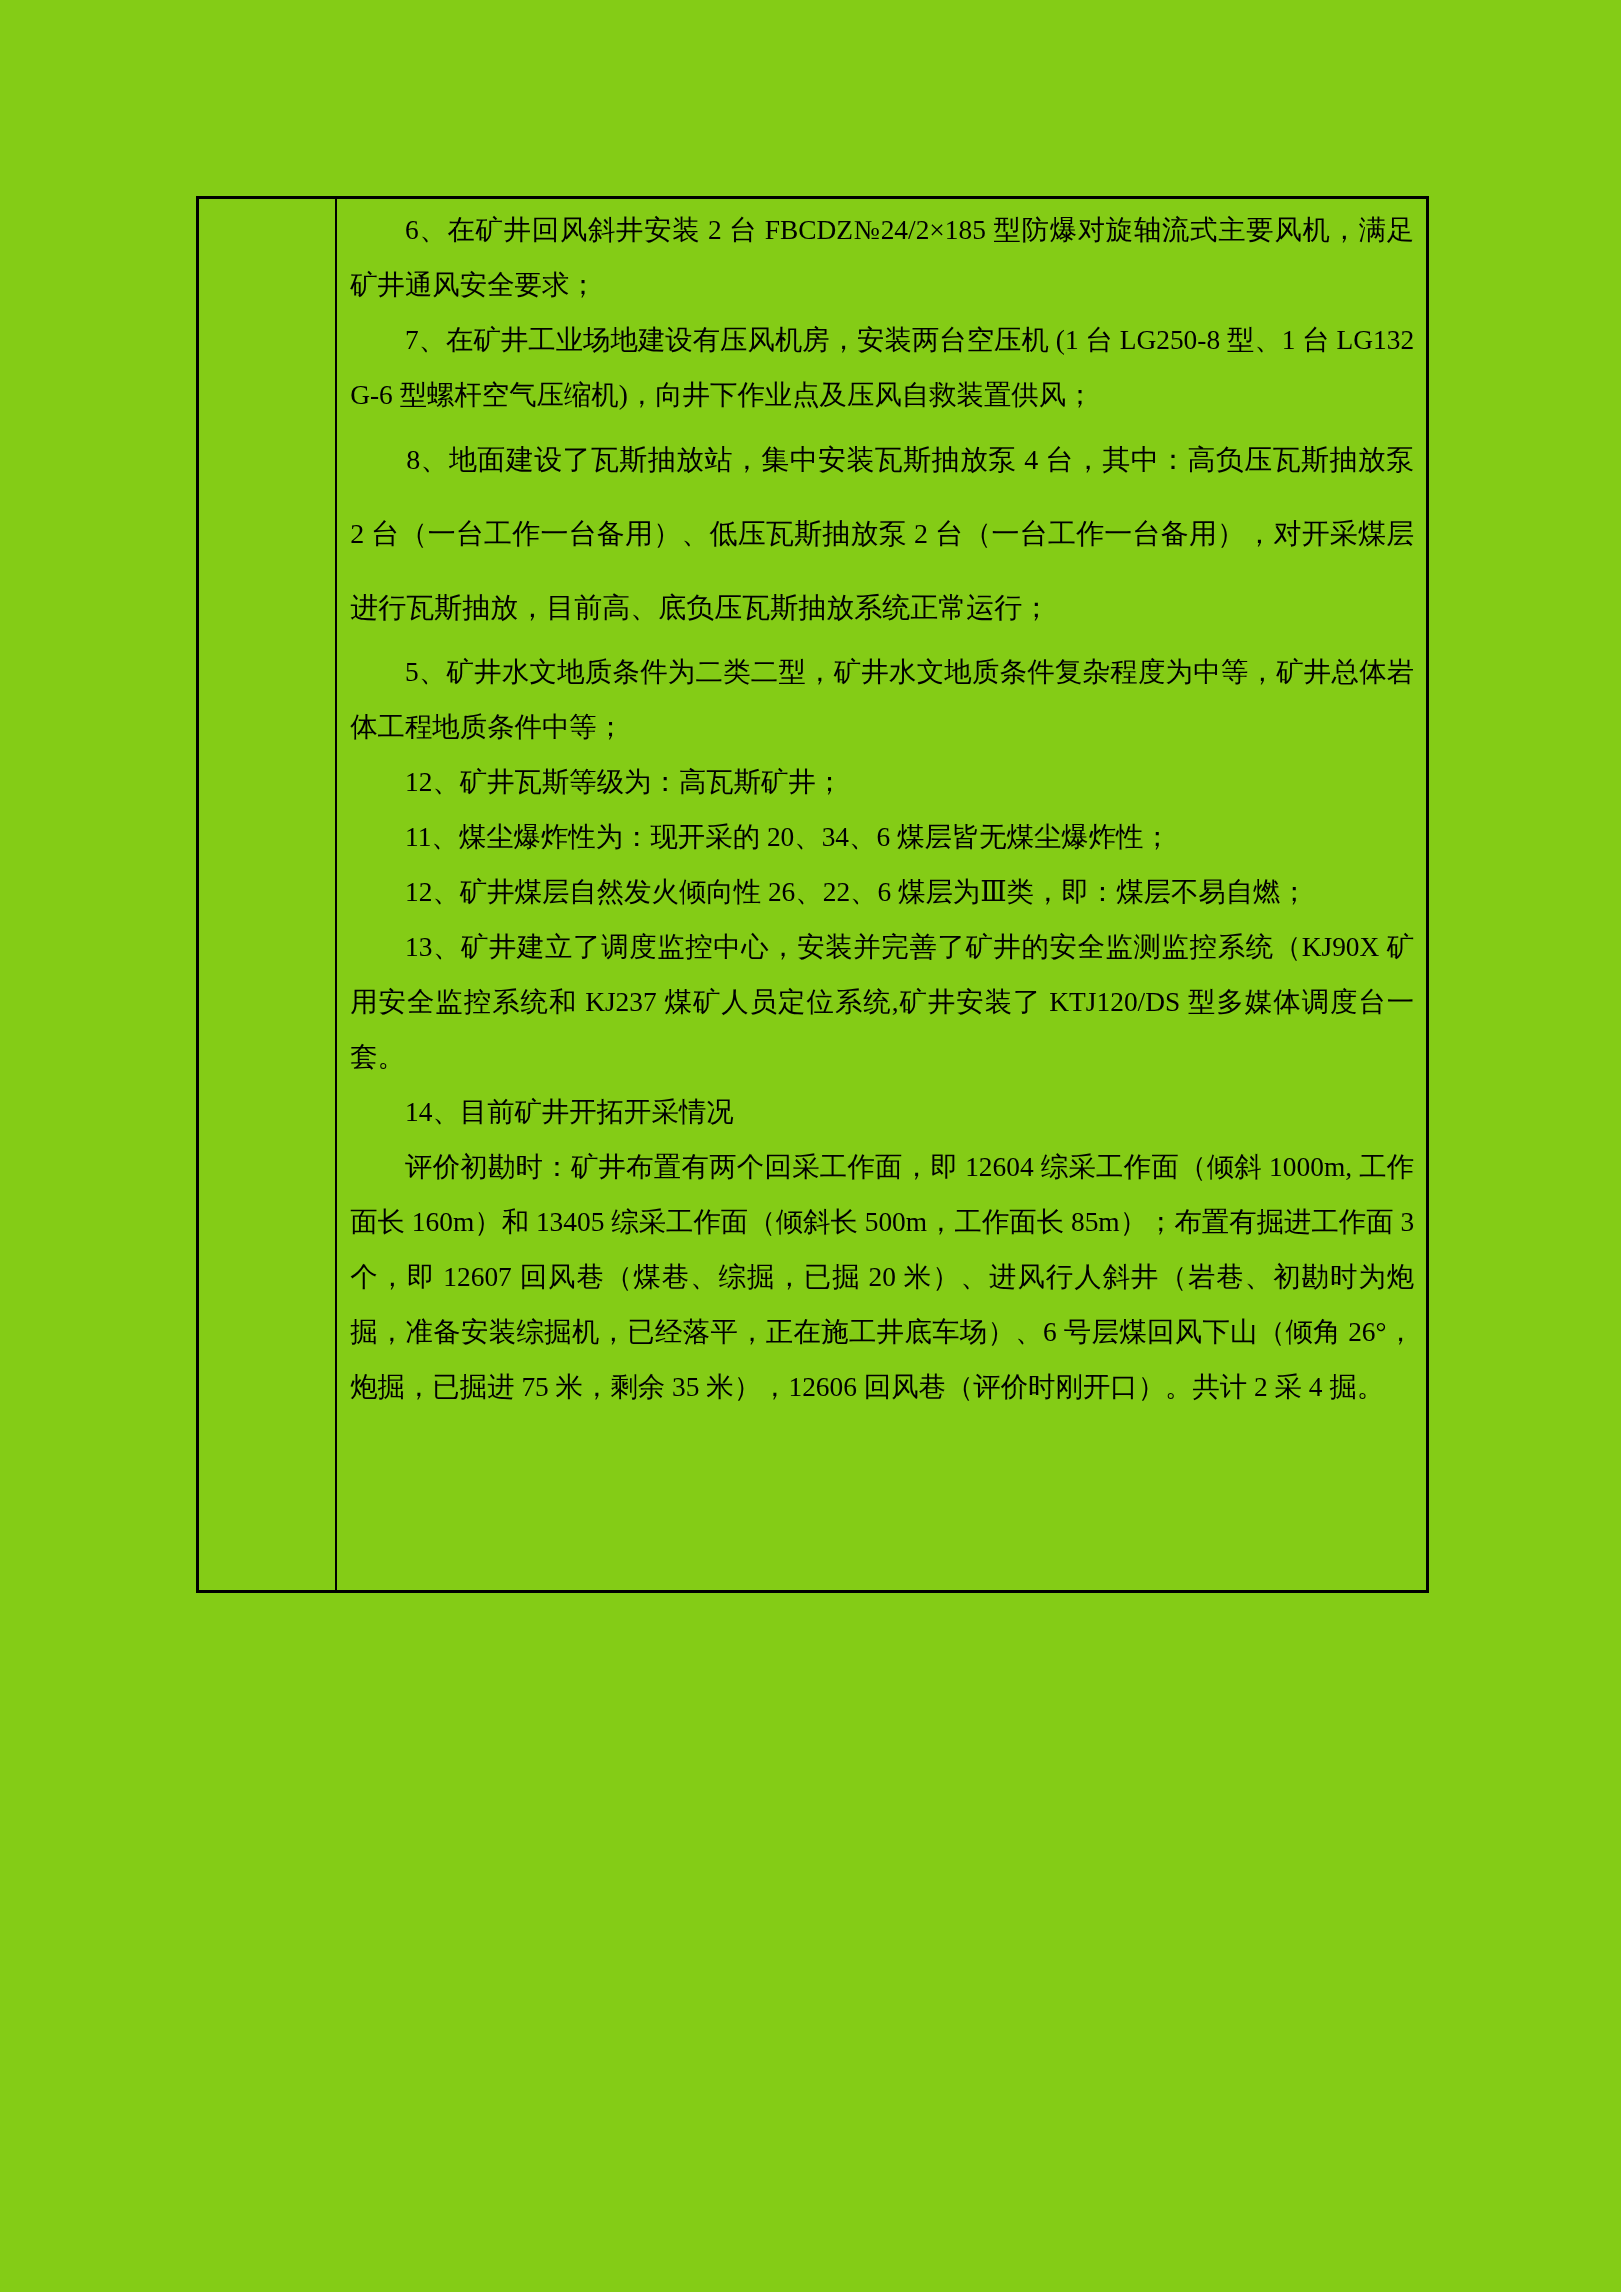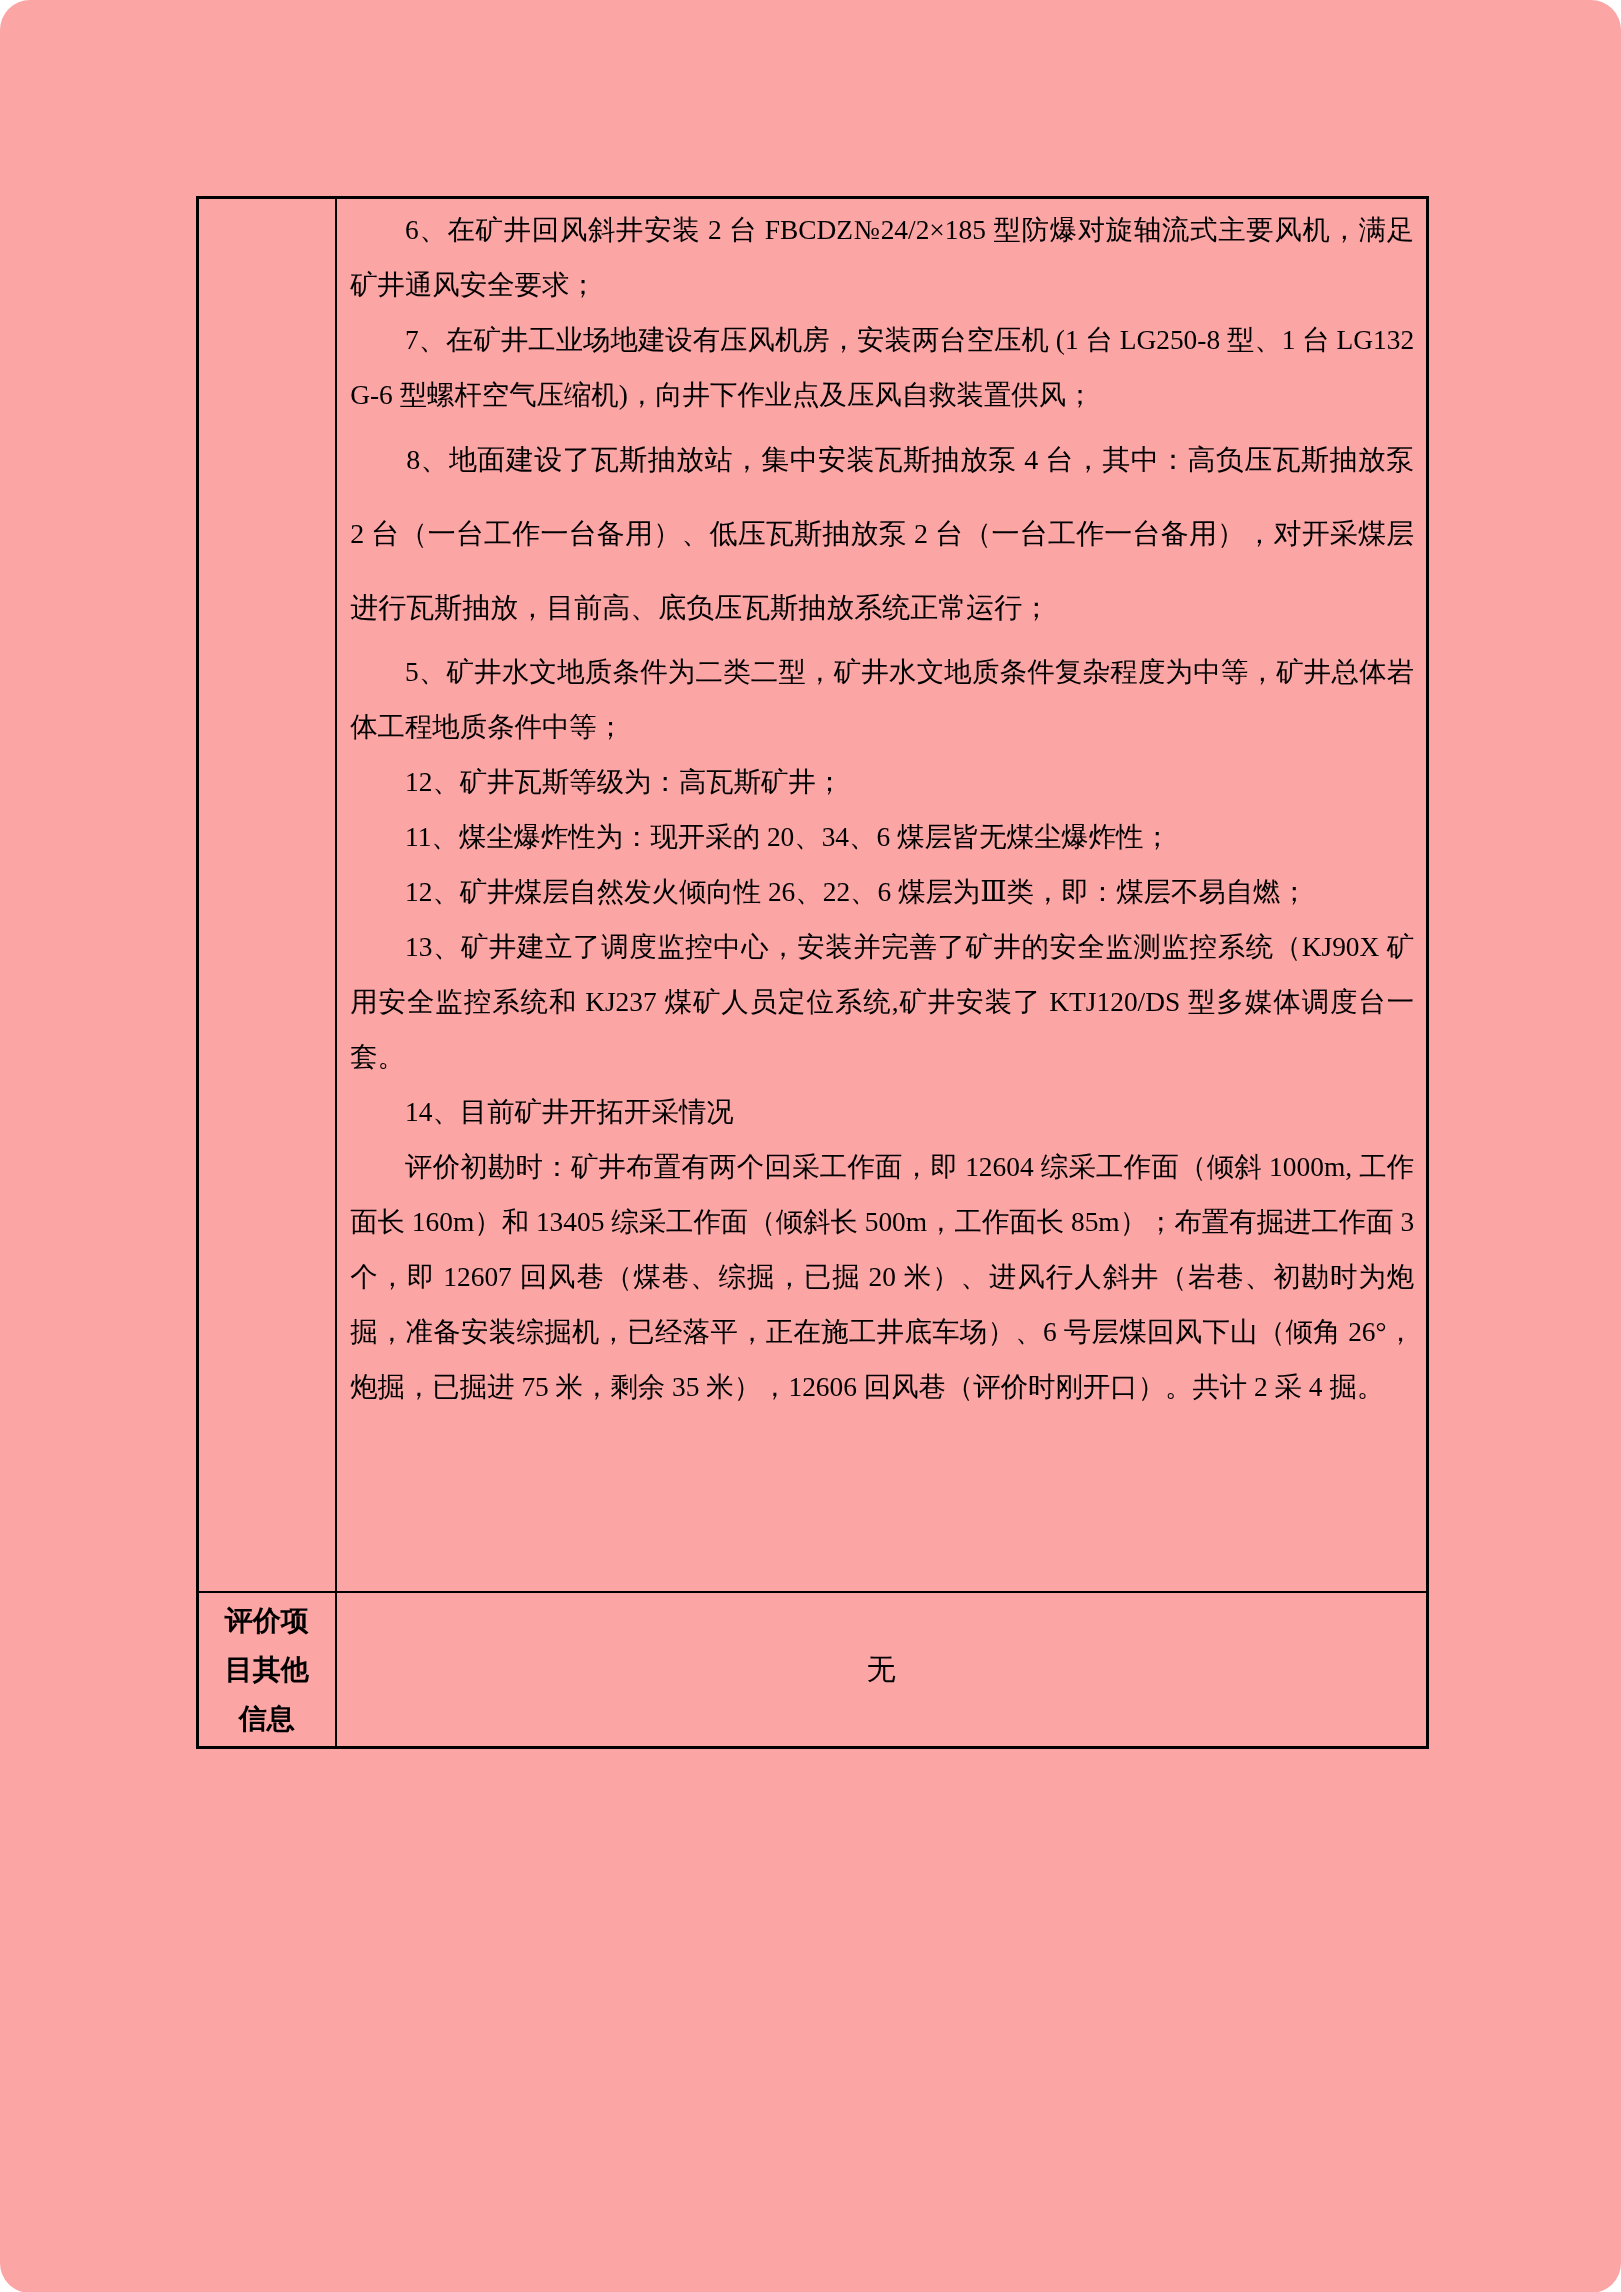--- a/index.html
+++ b/index.html
@@ -1,24 +1,23 @@
 <!DOCTYPE html>
 <html><head>
 <meta charset="utf-8">
 <style>
   * { margin: 0; padding: 0; box-sizing: border-box; }
   html, body { background: #ffffff; }
   .page {
     position: relative;
     width: 1621px;
     height: 2293px;
-    background: #fca5a5;
+    background: #84cc16;
     color: #000000;
     font-family: "Liberation Serif", "DejaVu Serif", serif;
-    border-radius: 30px;
   }
   table.doc-table {
     position: absolute;
     left: 196px;
     top: 196px;
     width: 1230px;
     border-collapse: collapse;
     table-layout: fixed;
     border: 3.9px solid #000000;
   }
@@ -75,24 +74,16 @@
           <p class="para para-large">8、地面建设了瓦斯抽放站，集中安装瓦斯抽放泵 4 台，其中：高负压瓦斯抽放泵 2 台（一台工作一台备用）、低压瓦斯抽放泵 2 台（一台工作一台备用），对开采煤层进行瓦斯抽放，目前高、底负压瓦斯抽放系统正常运行；</p>
           <p class="para">5、矿井水文地质条件为二类二型，矿井水文地质条件复杂程度为中等，矿井总体岩体工程地质条件中等；</p>
           <p class="para">12、矿井瓦斯等级为：高瓦斯矿井；</p>
           <p class="para">11、煤尘爆炸性为：现开采的 20、34、6 煤层皆无煤尘爆炸性；</p>
           <p class="para">12、矿井煤层自然发火倾向性 26、22、6 煤层为Ⅲ类，即：煤层不易自燃；</p>
           <p class="para">13、矿井建立了调度监控中心，安装并完善了矿井的安全监测监控系统（KJ90X 矿用安全监控系统和 KJ237 煤矿人员定位系统,矿井安装了 KTJ120/DS 型多媒体调度台一套。</p>
           <p class="para">14、目前矿井开拓开采情况</p>
           <p class="para">评价初勘时：矿井布置有两个回采工作面，即 12604 综采工作面（倾斜 1000m, 工作面长 160m）和 13405 综采工作面（倾斜长 500m，工作面长 85m）；布置有掘进工作面 3 个，即 12607 回风巷（煤巷、综掘，已掘 20 米）、进风行人斜井（岩巷、初勘时为炮掘，准备安装综掘机，已经落平，正在施工井底车场）、6 号层煤回风下山（倾角 26°，炮掘，已掘进 75 米，剩余 35 米），12606 回风巷（评价时刚开口）。共计 2 采 4 掘。</p>
         </td>
       </tr>
-      <tr class="footer-row">
-        <td class="label-cell">
-          <span class="label-text">评价项目其他信息</span>
-        </td>
-        <td class="value-cell">
-          <span class="value-text">无</span>
-        </td>
-      </tr>
     </tbody>
   </table>
 </div>
 
 
 </body></html>

